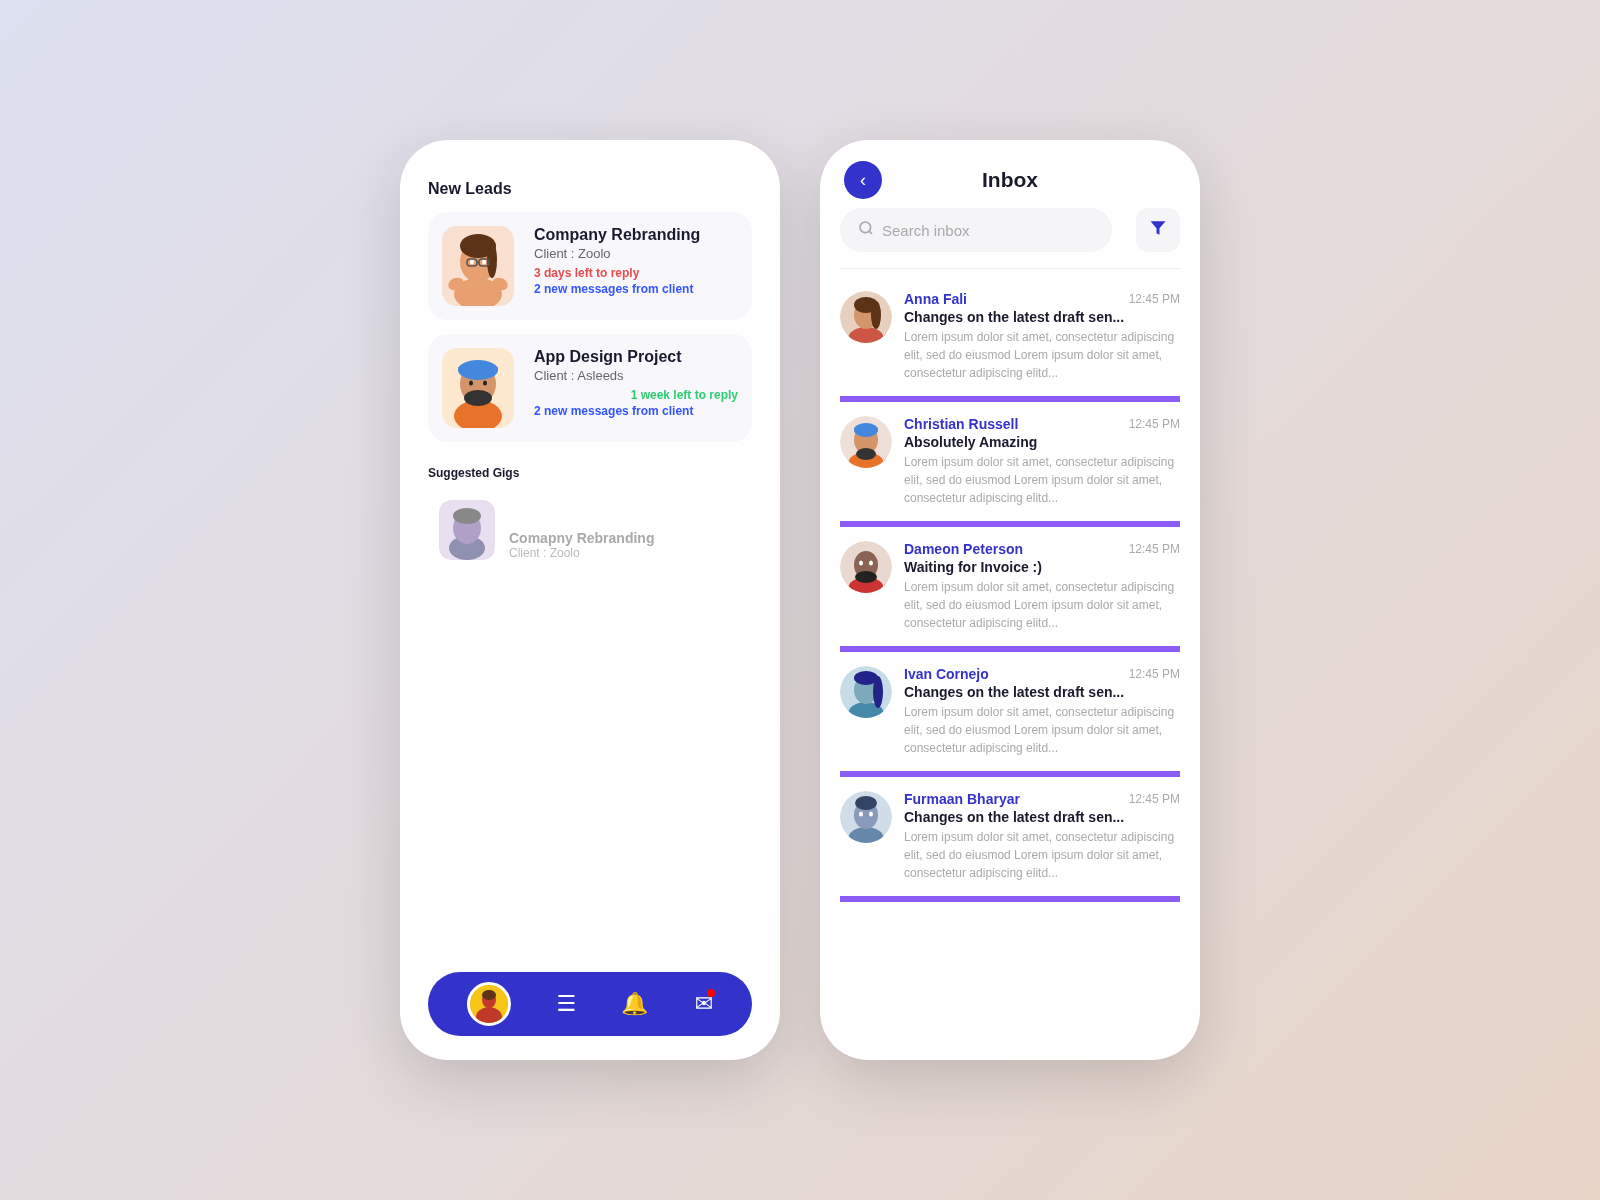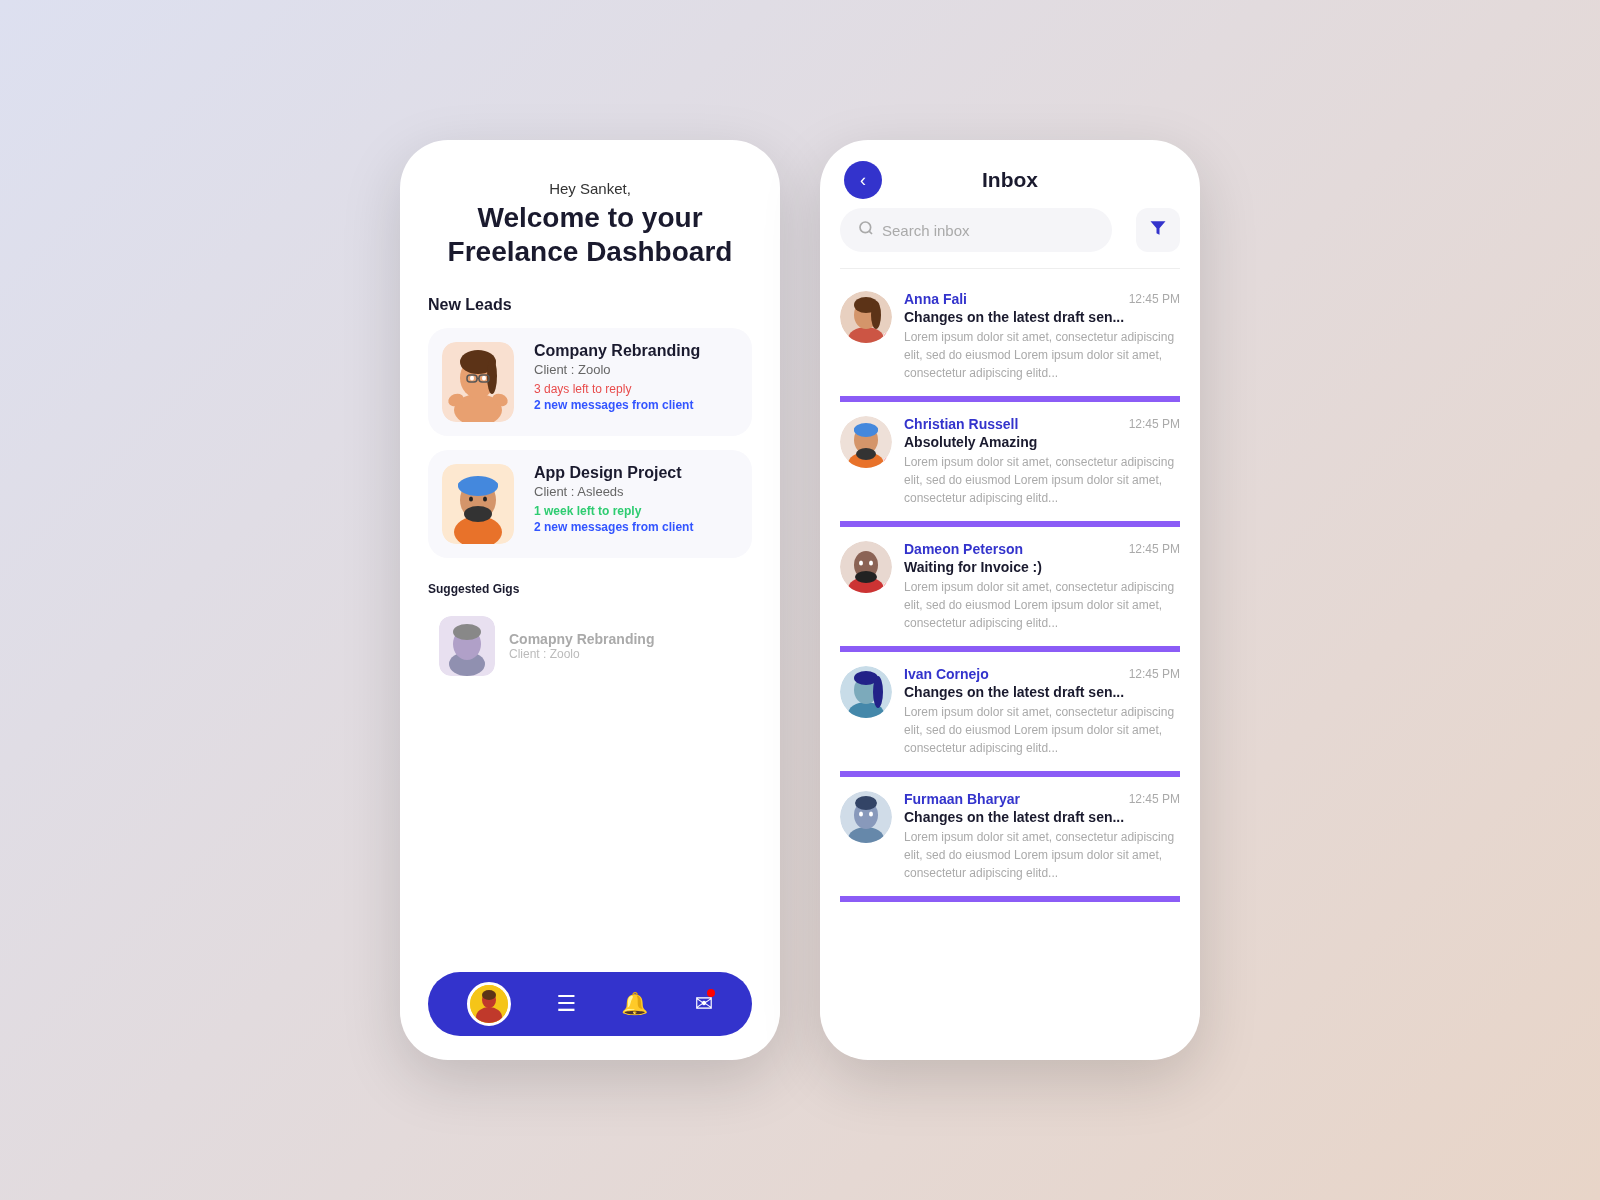--- a/index.html
+++ b/index.html
@@ -111,47 +111,48 @@
 
     .lead-client {
       font-size: 13px;
       color: #666;
       margin-bottom: 5px;
     }
 
     .lead-deadline-red {
       font-size: 12px;
       color: #e84c4c;
-      font-weight: 400;
+      font-weight: 700;
       margin-bottom: 2px;
     }
 
     .lead-deadline-green {
       font-size: 12px;
       color: #2ecc71;
       font-weight: 600;
       margin-bottom: 2px;
+      text-align: right;
     }
 
     .lead-messages {
       font-size: 12px;
       color: #3355ff;
       font-weight: 600;
     }
 
     .suggested-title {
       font-size: 12px;
       font-weight: 700;
       color: #1a1a2e;
       margin: 10px 0 10px;
     }
 
     .suggested-card {
       display: flex;
-      align-items: center;
+      align-items: flex-end;
       gap: 14px;
       padding: 10px 11px;
     }
 
     .suggested-avatar {
       width: 56px;
       height: 60px;
       border-radius: 12px;
       overflow: hidden;
       flex-shrink: 0;
@@ -366,24 +367,20 @@
     .avatar-svg {
       width: 100%;
       height: 100%;
     }
   </style>
 </head>
 <body>
 
 <div class="phone left-phone">
 
-  <div class="greeting">
-    <div class="greeting-sub">Hey Sanket,</div>
-    <div class="greeting-main">Welcome to your Freelance Dashboard</div>
-  </div>
 
 
   <div class="section-title">New Leads</div>
 
   <div class="lead-card">
     <div class="lead-avatar">
       <svg class="avatar-svg" viewBox="0 0 72 80" xmlns="http://www.w3.org/2000/svg">
         <rect width="72" height="80" fill="#f9e0d0" rx="14"></rect>
 
         <ellipse cx="36" cy="68" rx="24" ry="16" fill="#e8a070"></ellipse>

